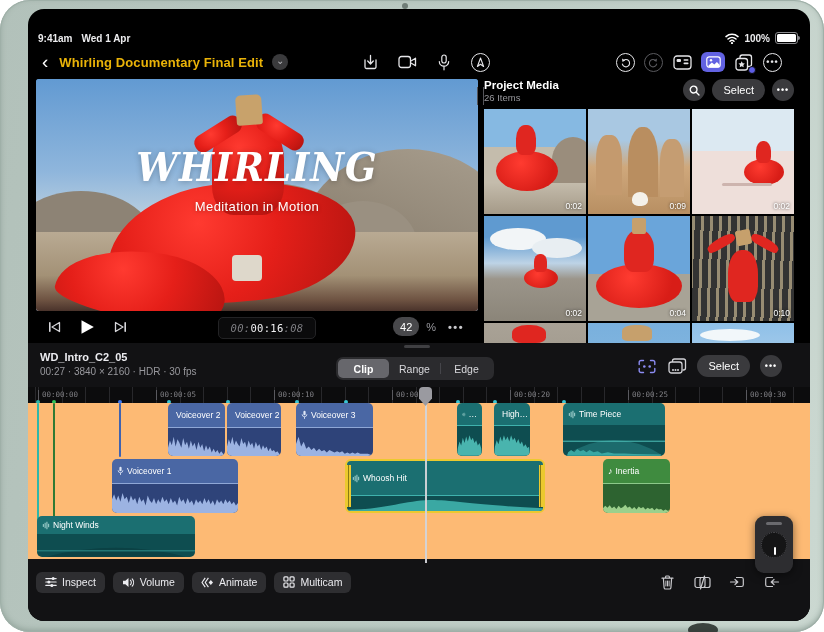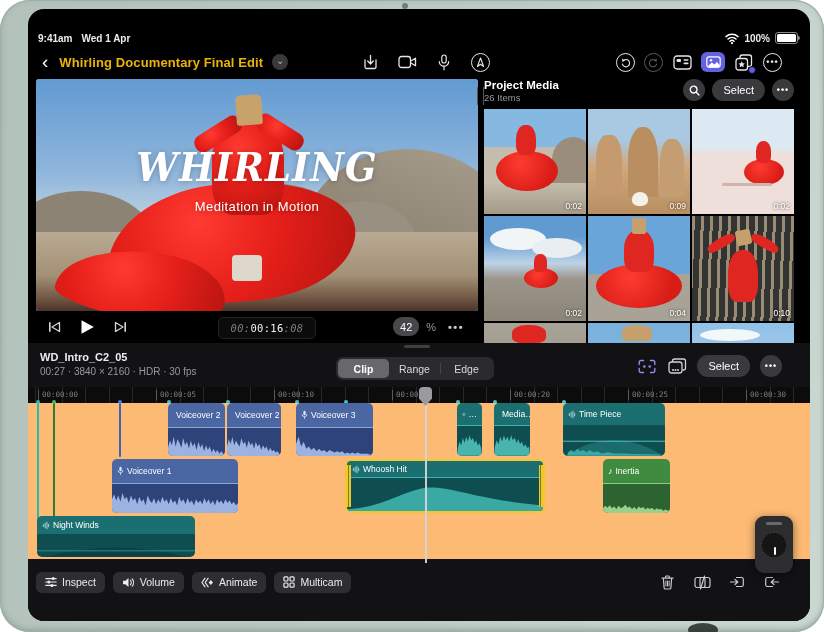--- a/index.html
+++ b/index.html
@@ -464,21 +464,21 @@
         <div class="clip teal" style="left:466px;top:0;width:36px;height:53px">
           <div class="hd">
               <svg width="8" height="9" viewBox="0 0 12 12">
                 <g stroke="#bfe6e2" stroke-width="1.3" stroke-linecap="round">
                   <line x1="2" y1="4.5" x2="2" y2="7.5"></line>
                   <line x1="4.7" y1="2.5" x2="4.7" y2="9.5"></line>
                   <line x1="7.4" y1="1" x2="7.4" y2="11"></line>
                   <line x1="10" y1="4" x2="10" y2="8"></line>
                 </g>
               </svg>
-              <span>Media…</span>
+              <span>High…</span>
             </div>
           <div class="bd">
               <svg viewBox="0 0 40 20" preserveAspectRatio="none">
                 <path d="M0 20 L1 13 3 8 5 11 7 5 9 9 11 4 13 8 15 5 17 9 19 4 21 8 23 6 25 10 27 7 29 11 31 9 33 13 35 11 37 14 39 13 40 20 Z" fill="#49b4ae"></path>
               </svg>
             </div>
         </div>
         <div class="clip teal" style="left:535px;top:0;width:102px;height:53px">
           <div class="hd">
               <svg width="8" height="9" viewBox="0 0 12 12">
@@ -510,21 +510,21 @@
             </div>
           <div class="bd">
               <svg viewBox="0 0 120 20" preserveAspectRatio="none">
                 <path d="M0 20 L0 9 2 5 4 10 6 6 8 11 10 4 12 9 14 7 16 12 18 6 20 10 22 8 24 13 26 7 28 11 30 9 32 14 34 6 36 10 38 12 40 8 42 13 44 9 46 12 48 7 50 11 52 9 54 13 56 8 58 12 60 10 62 14 64 7 66 11 68 9 70 13 72 8 74 12 76 10 78 14 80 9 82 12 84 10 86 13 88 8 90 12 92 9 94 13 96 10 98 14 100 9 102 12 104 10 106 13 108 9 110 12 112 10 114 13 116 11 118 14 120 12 L120 20 Z" fill="#9cb3e2"></path>
               </svg>
             </div>
         </div>
         <div class="clip teal selyl" style="left:317px;top:56px;width:200px;height:54px;box-sizing:border-box">
           <div class="hnd" style="left:0"></div>
           <div class="hnd" style="right:0"></div>
-          <div class="hd" style="height:16px">
+          <div class="hd" style="height:34px">
               <svg width="8" height="9" viewBox="0 0 12 12">
                 <g stroke="#bfe6e2" stroke-width="1.3" stroke-linecap="round">
                   <line x1="2" y1="4.5" x2="2" y2="7.5"></line>
                   <line x1="4.7" y1="2.5" x2="4.7" y2="9.5"></line>
                   <line x1="7.4" y1="1" x2="7.4" y2="11"></line>
                   <line x1="10" y1="4" x2="10" y2="8"></line>
                 </g>
               </svg>
               <span>Whoosh Hit</span>
             </div>

